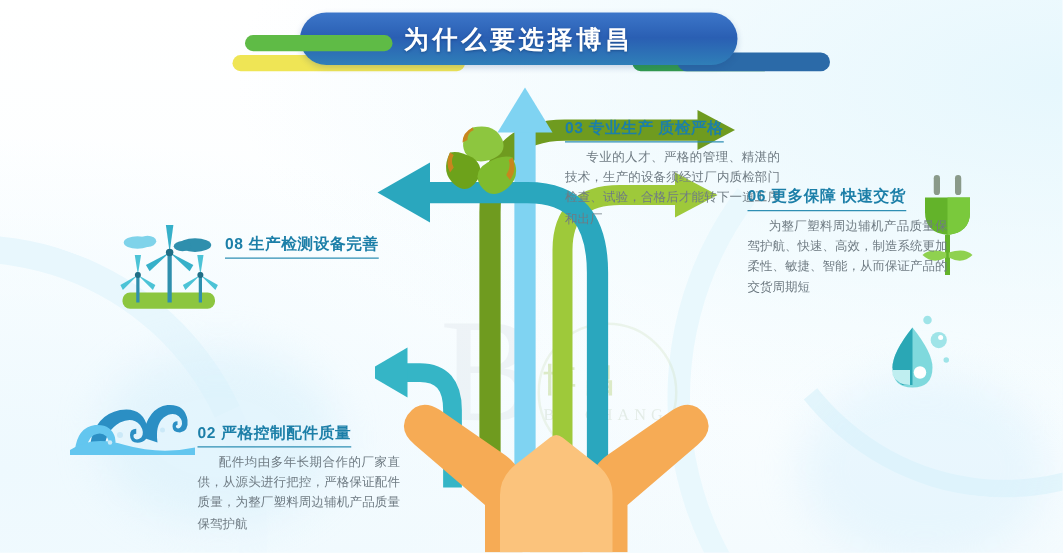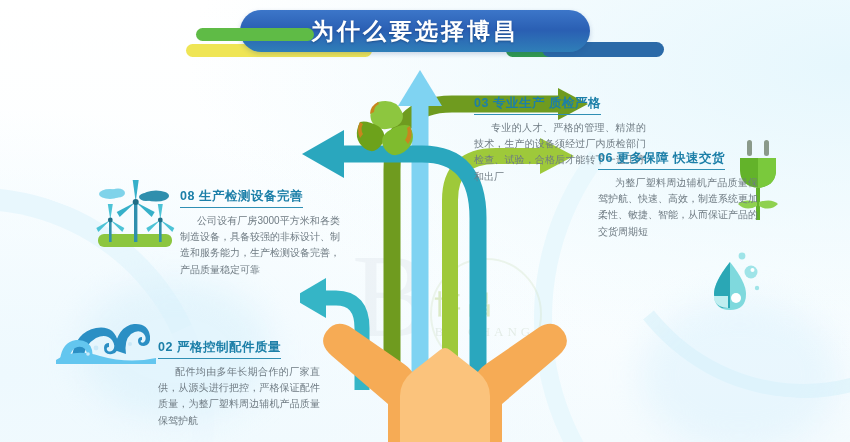--- a/index.html
+++ b/index.html
@@ -28,21 +28,21 @@
   .banner{position:absolute;left:196px;top:6px;width:404px;height:52px;}
   .banner .greenbar{position:absolute;left:0;top:22px;width:118px;height:13px;background:#5fbb46;border-radius:7px;}
   .banner .yellowbar{position:absolute;left:-10px;top:38px;width:186px;height:13px;background:#efe555;border-radius:7px;}
   .banner .greenwedge{position:absolute;left:310px;top:38px;width:112px;height:13px;background:linear-gradient(90deg,#2f9c4e,#3f9c4a);border-radius:7px;}
   .banner .darkbar{position:absolute;left:346px;top:36px;width:122px;height:15px;background:#2b6aa8;border-radius:8px;}
   .banner .pill{position:absolute;left:44px;top:4px;width:350px;height:42px;
     background:linear-gradient(180deg,#3c76c9 0%,#2a5fb3 48%,#2f7fb8 100%);
     border-radius:21px;box-shadow:0 2px 5px rgba(30,70,130,.22);}
   .banner .title{position:absolute;left:44px;top:4px;width:350px;height:42px;
     display:flex;align-items:center;justify-content:center;
-    color:#ffffff;font-size:23px;font-weight:bold;letter-spacing:3px;
+    color:#ffffff;font-size:20px;font-weight:bold;letter-spacing:3px;
     text-shadow:0 1px 2px rgba(10,40,90,.45);}
 
   
   .watermark{position:absolute;left:352px;top:238px;width:210px;height:132px;opacity:.30;
     display:flex;align-items:center;pointer-events:none;}
   .wm-b{font-family:"Liberation Serif","DejaVu Serif",serif;font-size:118px;line-height:.92;
     color:#d8dfe6;margin-top:-14px;}
   .wm-right{margin-left:4px;margin-top:18px;}
   .wm-cn{font-size:26px;font-weight:bold;color:#9fc24a;letter-spacing:6px;}
   .wm-en{font-family:"Liberation Serif","DejaVu Serif",serif;font-size:13px;color:#b6c7b0;letter-spacing:4px;margin-top:2px;}
@@ -54,21 +54,21 @@
 
   
   .block{position:absolute;}
   .bk-head{font-size:12.5px;font-weight:bold;color:#1c7fa8;letter-spacing:.5px;
     border-bottom:1.3px solid #2f8fb4;padding-bottom:2px;display:inline-block;white-space:nowrap;}
   .bk-head .num{color:#1c7fa8;margin-right:4px;}
   .bk-body{font-size:10px;line-height:1.62;color:#6f7b83;margin-top:5px;text-indent:17px;text-align:justify;}
 
   .b01{left:180px;top:186px;width:160px;}
   .b02{left:158px;top:303px;width:162px;margin-top:34px;}
-  .b03{left:452px;top:93px;width:172px;margin-left:22px;}
+  .b03{left:452px;top:93px;width:172px;}
   .b04{left:598px;top:148px;width:160px;}
   .b05{left:556px;top:252px;width:160px;}
 
   
   .icon{position:absolute;}
   .ic-wind{left:88px;top:172px;width:92px;height:86px;}
   .ic-wave{left:56px;top:298px;width:100px;height:66px;}
   .ic-leaf{left:348px;top:96px;width:72px;height:78px;}
   .ic-plug{left:730px;top:140px;width:56px;height:82px;}
   .ic-drop{left:706px;top:250px;width:60px;height:70px;}
@@ -228,21 +228,20 @@
       <circle cx="46.5" cy="20" r="2" fill="#ffffff"></circle>
       <circle cx="36" cy="6" r="3.4" fill="#9fe4e8"></circle>
       <circle cx="51" cy="38" r="2.2" fill="#9fe4e8"></circle>
     </svg>
   </div>
 
   <div class="block b01">
     <div class="bk-head">
       <span class="num">08</span><span>生产检测设备完善</span>
     </div>
-    <div class="bk-body">公司设有厂房3000平方米和各类制造设备，具备较强的非标设计、制造和服务能力，生产检测设备完善，产品质量稳定可靠</div>
   </div>
 
   <div class="block b02">
     <div class="bk-head">
       <span class="num">02</span><span>严格控制配件质量</span>
     </div>
     <div class="bk-body">配件均由多年长期合作的厂家直供，从源头进行把控，严格保证配件质量，为整厂塑料周边辅机产品质量保驾护航</div>
   </div>
 
   <div class="block b03">

